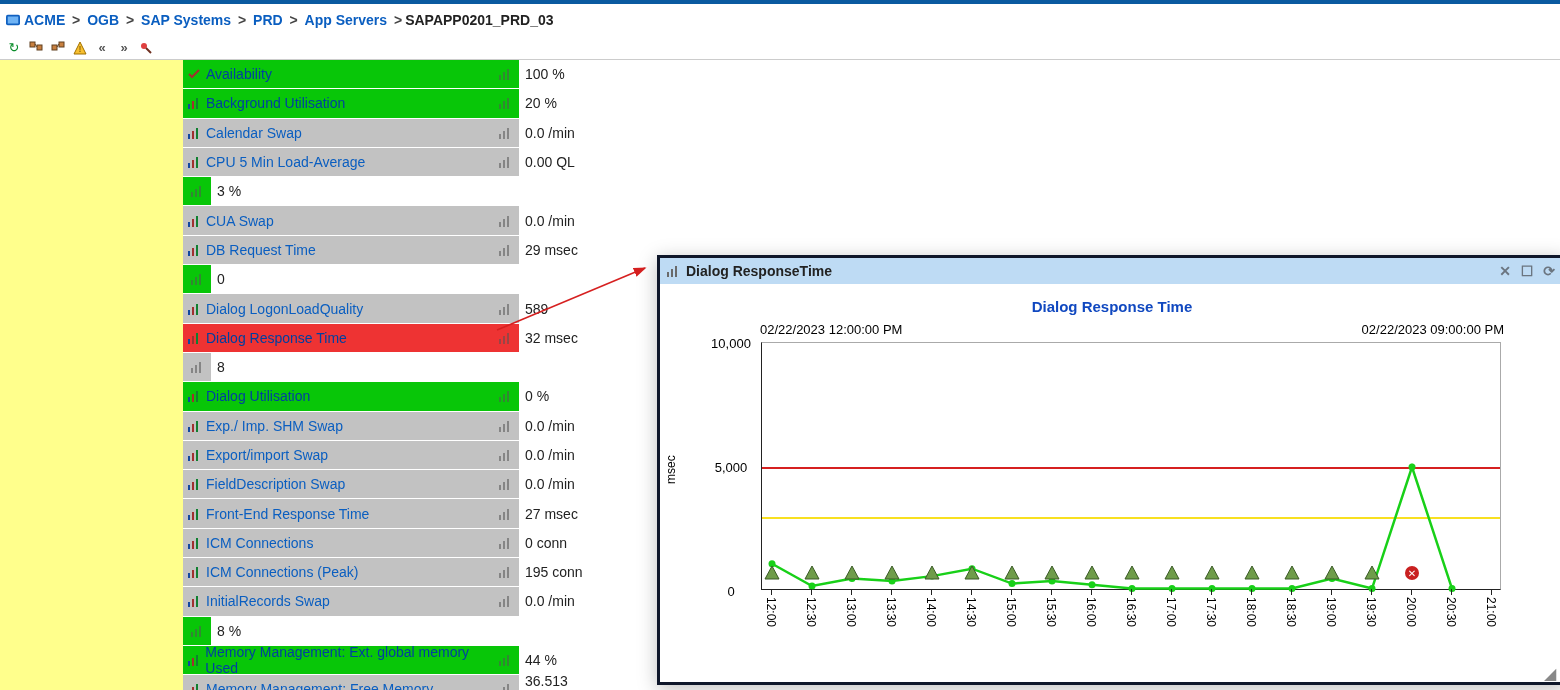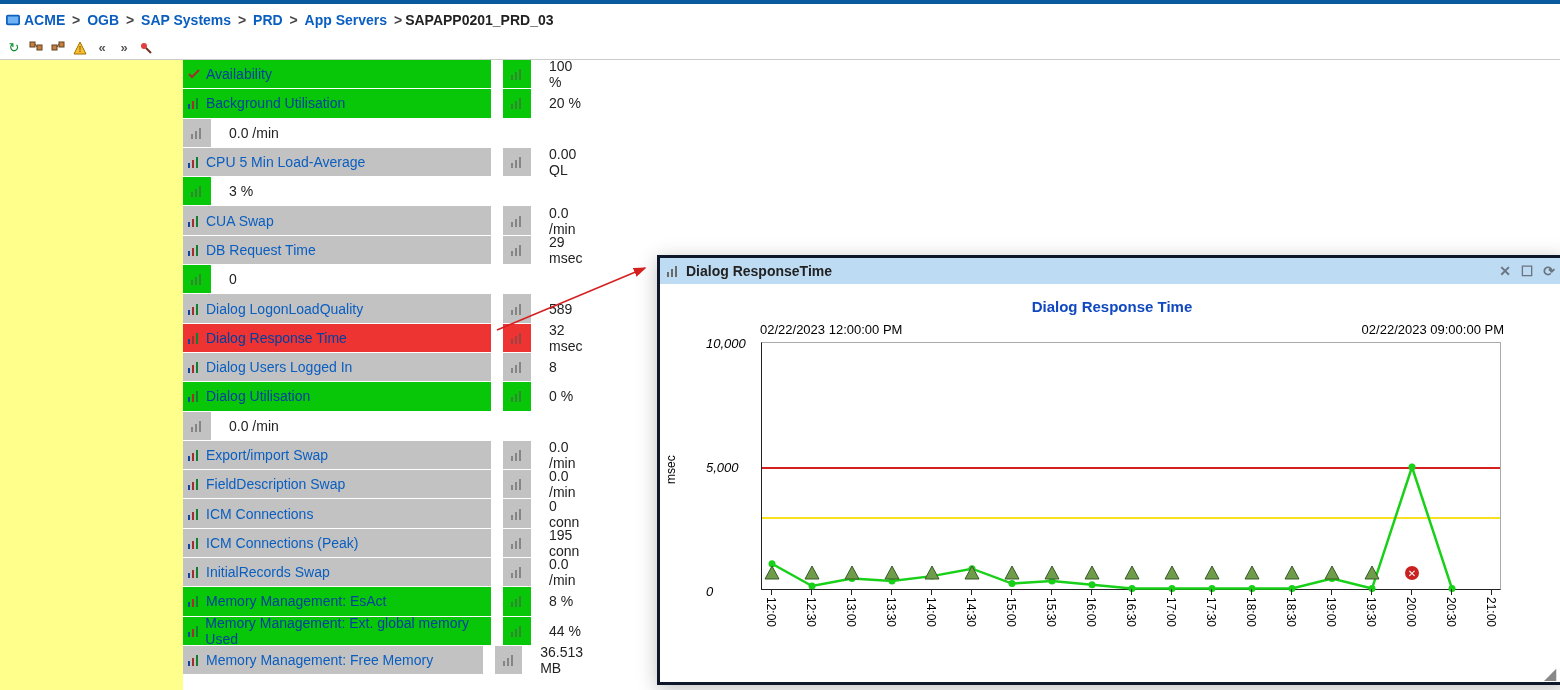--- a/index.html
+++ b/index.html
@@ -13,21 +13,21 @@
 .bc-current { color: #222; }
 
 
 .toolbar { height: 24px; padding: 2px 6px; display: flex; align-items: center; gap: 6px; border-bottom: 1px solid #ccc; }
 .tbtn { width:16px; height:16px; display:inline-flex; align-items:center; justify-content:center; cursor:pointer; font-size:13px; }
 
 
 .main { display: flex; }
 .lbar { width: 183px; background: #ffff8c; height: 640px; }
 .metrics { width: 400px; }
-.m-row { height: 29.3px; display: flex; border-bottom: 1px solid #fff; font-size: 14px; gap: 12px; }
+.m-row { height: 29.3px; display: flex; border-bottom: 1px solid #fff; font-size: 14px; }
 .m-left { width: 308px; display: flex; align-items: center; padding-left: 4px; gap: 5px; cursor: pointer; }
 .m-left .mname { color: #0a5ec0; }
 .m-ic { width: 14px; height: 14px; display: flex; align-items: center; justify-content: center; }
 .m-chart { width: 28px; display:flex; align-items:center; justify-content:center; }
 .m-val { flex: 1; display:flex; align-items:center; padding-left:6px; color:#222; background:#fff; }
 .st-grey  .m-left, .st-grey  .m-chart { background:#c2c2c2; }
 .st-green .m-left, .st-green .m-chart { background:#08c608; }
 .st-green .mname { color:#0040a0; }
 .st-red   .m-left, .st-red   .m-chart { background:#ee3333; }
 .st-red   .mname  { color:#0040a0; }
@@ -37,21 +37,21 @@
 .chart-panel { position:absolute; left:657px; top:255px; width:910px; height:430px; border:3px solid #0f172a; background:#fff; box-shadow:0 4px 18px rgba(0,0,0,.25); }
 .cp-title { height:26px; background:#bedbf4; display:flex; align-items:center; padding:0 6px; font-size:14px; font-weight:700; color:#222; }
 .cp-title .spacer { flex:1; }
 .cp-title .wbtn { width:18px; height:18px; margin-left:4px; display:flex; align-items:center; justify-content:center; cursor:pointer; color:#6b7580; }
 .cp-body { position:relative; height:calc(100% - 26px); }
 .chart-title { position:absolute; top:14px; left:0; right:0; text-align:center; font-size:15px; font-weight:700; color:#1048c0; }
 .time-from { position:absolute; top:38px; left:100px; font-size:13px;}
 .time-to   { position:absolute; top:38px; right:60px; font-size:13px;}
 .ylabel { position:absolute; left:4px; top:200px; transform:rotate(-90deg); transform-origin:left top; font-size:12px; }
 .plot { position:absolute; left:101px; top:58px; width:740px; height:248px; border-left:1.5px solid #222; border-bottom:1.5px solid #222; border-top:1px solid #aaa; border-right:1px solid #aaa; }
-.plot .ytick { position:absolute; left:-56px; width:50px; text-align:left; font-size:13px; transform:translateY(-50%);font-style:italic; }
+.plot .ytick { position:absolute; left:-56px; width:50px; text-align:center; font-size:13px; transform:translateY(-50%); }
 .plot .threshold-red { position:absolute; left:0; right:0; border-top:2px solid #d62020; }
 .plot .threshold-yel { position:absolute; left:0; right:0; border-top:2px solid #f8e020; }
 .plot svg.series { position:absolute; left:0; top:0; width:100%; height:100%; overflow:visible; }
 .xticks { position:absolute; left:101px; top:308px; width:740px; height:80px; }
 .xt { position:absolute; top:5px; font-size:12px; writing-mode:vertical-rl; transform:translateX(-50%); white-space:nowrap; }
 .scroll-stub { position:absolute; right:6px; bottom:4px; width:14px; height:14px; color:#888; }
 
 
 .arrow { position:absolute; left:495px; top:262px; width:160px; height:72px; pointer-events:none; }
 
@@ -135,20 +135,30 @@
         <div class="m-chart">
           <svg width="14" height="14" viewBox="0 0 14 14">
             <rect x="1" y="8" width="2" height="5" fill="#555"></rect>
             <rect x="5" y="5" width="2" height="8" fill="#555"></rect>
             <rect x="9" y="2" width="2" height="11" fill="#555"></rect>
           </svg>
         </div>
         <div class="m-val">20 %</div>
       </div>
       <div class="m-row st-grey">
+        <div class="m-left">
+          <span class="m-ic">
+            <svg width="12" height="12" viewBox="0 0 12 12">
+              <rect x="0" y="7" width="2" height="5" fill="#1048a0"></rect>
+              <rect x="4" y="4" width="2" height="8" fill="#a03030"></rect>
+              <rect x="8" y="1" width="2" height="11" fill="#108030"></rect>
+            </svg>
+          </span>
+          <span class="mname">Calendar Swap</span>
+        </div>
         <div class="m-chart">
           <svg width="14" height="14" viewBox="0 0 14 14">
             <rect x="1" y="8" width="2" height="5" fill="#555"></rect>
             <rect x="5" y="5" width="2" height="8" fill="#555"></rect>
             <rect x="9" y="2" width="2" height="11" fill="#555"></rect>
           </svg>
         </div>
         <div class="m-val">0.0 /min</div>
       </div>
       <div class="m-row st-grey">
@@ -265,30 +275,20 @@
         <div class="m-chart">
           <svg width="14" height="14" viewBox="0 0 14 14">
             <rect x="1" y="8" width="2" height="5" fill="#555"></rect>
             <rect x="5" y="5" width="2" height="8" fill="#555"></rect>
             <rect x="9" y="2" width="2" height="11" fill="#555"></rect>
           </svg>
         </div>
         <div class="m-val">32 msec</div>
       </div>
       <div class="m-row st-grey">
-        <div class="m-left">
-          <span class="m-ic">
-            <svg width="12" height="12" viewBox="0 0 12 12">
-              <rect x="0" y="7" width="2" height="5" fill="#1048a0"></rect>
-              <rect x="4" y="4" width="2" height="8" fill="#a03030"></rect>
-              <rect x="8" y="1" width="2" height="11" fill="#108030"></rect>
-            </svg>
-          </span>
-          <span class="mname">Dialog Users Logged In</span>
-        </div>
         <div class="m-chart">
           <svg width="14" height="14" viewBox="0 0 14 14">
             <rect x="1" y="8" width="2" height="5" fill="#555"></rect>
             <rect x="5" y="5" width="2" height="8" fill="#555"></rect>
             <rect x="9" y="2" width="2" height="11" fill="#555"></rect>
           </svg>
         </div>
         <div class="m-val">8</div>
       </div>
       <div class="m-row st-green">
@@ -305,20 +305,30 @@
         <div class="m-chart">
           <svg width="14" height="14" viewBox="0 0 14 14">
             <rect x="1" y="8" width="2" height="5" fill="#555"></rect>
             <rect x="5" y="5" width="2" height="8" fill="#555"></rect>
             <rect x="9" y="2" width="2" height="11" fill="#555"></rect>
           </svg>
         </div>
         <div class="m-val">0 %</div>
       </div>
       <div class="m-row st-grey">
+        <div class="m-left">
+          <span class="m-ic">
+            <svg width="12" height="12" viewBox="0 0 12 12">
+              <rect x="0" y="7" width="2" height="5" fill="#1048a0"></rect>
+              <rect x="4" y="4" width="2" height="8" fill="#a03030"></rect>
+              <rect x="8" y="1" width="2" height="11" fill="#108030"></rect>
+            </svg>
+          </span>
+          <span class="mname">Exp./ Imp. SHM Swap</span>
+        </div>
         <div class="m-chart">
           <svg width="14" height="14" viewBox="0 0 14 14">
             <rect x="1" y="8" width="2" height="5" fill="#555"></rect>
             <rect x="5" y="5" width="2" height="8" fill="#555"></rect>
             <rect x="9" y="2" width="2" height="11" fill="#555"></rect>
           </svg>
         </div>
         <div class="m-val">0.0 /min</div>
       </div>
       <div class="m-row st-grey">
@@ -363,20 +373,40 @@
       </div>
       <div class="m-row st-grey">
         <div class="m-left">
           <span class="m-ic">
             <svg width="12" height="12" viewBox="0 0 12 12">
               <rect x="0" y="7" width="2" height="5" fill="#1048a0"></rect>
               <rect x="4" y="4" width="2" height="8" fill="#a03030"></rect>
               <rect x="8" y="1" width="2" height="11" fill="#108030"></rect>
             </svg>
           </span>
+          <span class="mname">Front-End Response Time</span>
+        </div>
+        <div class="m-chart">
+          <svg width="14" height="14" viewBox="0 0 14 14">
+            <rect x="1" y="8" width="2" height="5" fill="#555"></rect>
+            <rect x="5" y="5" width="2" height="8" fill="#555"></rect>
+            <rect x="9" y="2" width="2" height="11" fill="#555"></rect>
+          </svg>
+        </div>
+        <div class="m-val">27 msec</div>
+      </div>
+      <div class="m-row st-grey">
+        <div class="m-left">
+          <span class="m-ic">
+            <svg width="12" height="12" viewBox="0 0 12 12">
+              <rect x="0" y="7" width="2" height="5" fill="#1048a0"></rect>
+              <rect x="4" y="4" width="2" height="8" fill="#a03030"></rect>
+              <rect x="8" y="1" width="2" height="11" fill="#108030"></rect>
+            </svg>
+          </span>
           <span class="mname">ICM Connections</span>
         </div>
         <div class="m-chart">
           <svg width="14" height="14" viewBox="0 0 14 14">
             <rect x="1" y="8" width="2" height="5" fill="#555"></rect>
             <rect x="5" y="5" width="2" height="8" fill="#555"></rect>
             <rect x="9" y="2" width="2" height="11" fill="#555"></rect>
           </svg>
         </div>
         <div class="m-val">0 conn</div>
@@ -415,30 +445,20 @@
         <div class="m-chart">
           <svg width="14" height="14" viewBox="0 0 14 14">
             <rect x="1" y="8" width="2" height="5" fill="#555"></rect>
             <rect x="5" y="5" width="2" height="8" fill="#555"></rect>
             <rect x="9" y="2" width="2" height="11" fill="#555"></rect>
           </svg>
         </div>
         <div class="m-val">0.0 /min</div>
       </div>
       <div class="m-row st-green">
-        <div class="m-left">
-          <span class="m-ic">
-            <svg width="12" height="12" viewBox="0 0 12 12">
-              <rect x="0" y="7" width="2" height="5" fill="#1048a0"></rect>
-              <rect x="4" y="4" width="2" height="8" fill="#a03030"></rect>
-              <rect x="8" y="1" width="2" height="11" fill="#108030"></rect>
-            </svg>
-          </span>
-          <span class="mname">Memory Management: EsAct</span>
-        </div>
         <div class="m-chart">
           <svg width="14" height="14" viewBox="0 0 14 14">
             <rect x="1" y="8" width="2" height="5" fill="#555"></rect>
             <rect x="5" y="5" width="2" height="8" fill="#555"></rect>
             <rect x="9" y="2" width="2" height="11" fill="#555"></rect>
           </svg>
         </div>
         <div class="m-val">8 %</div>
       </div>
       <div class="m-row st-green">

